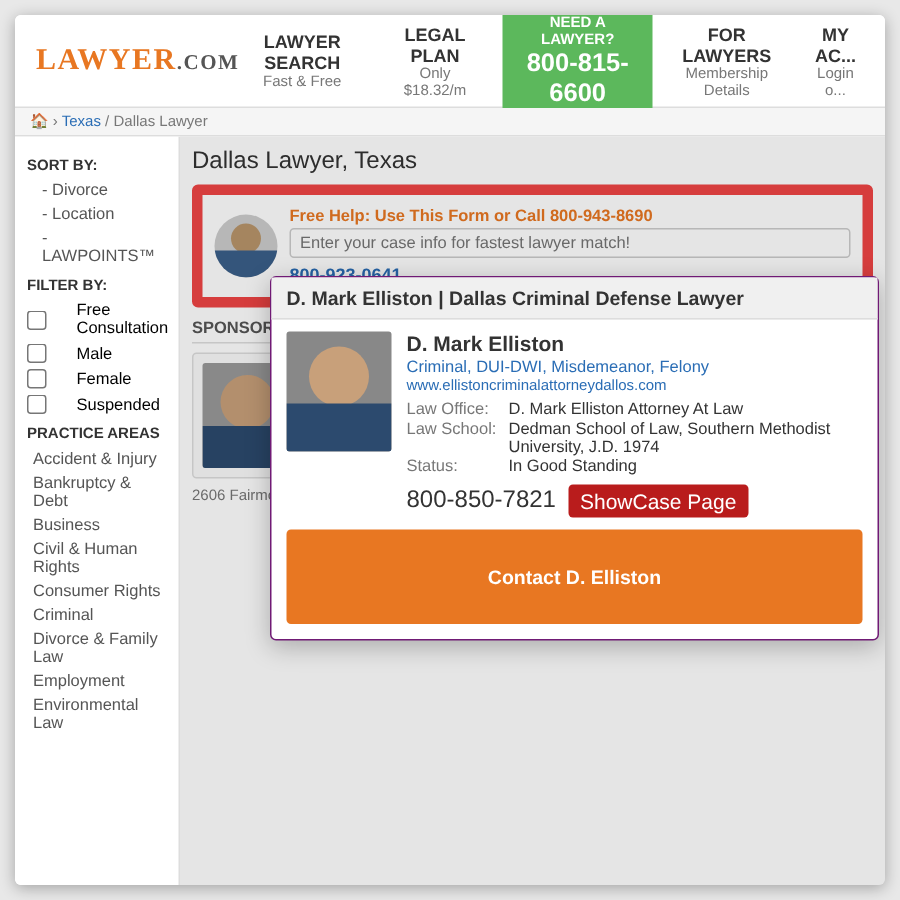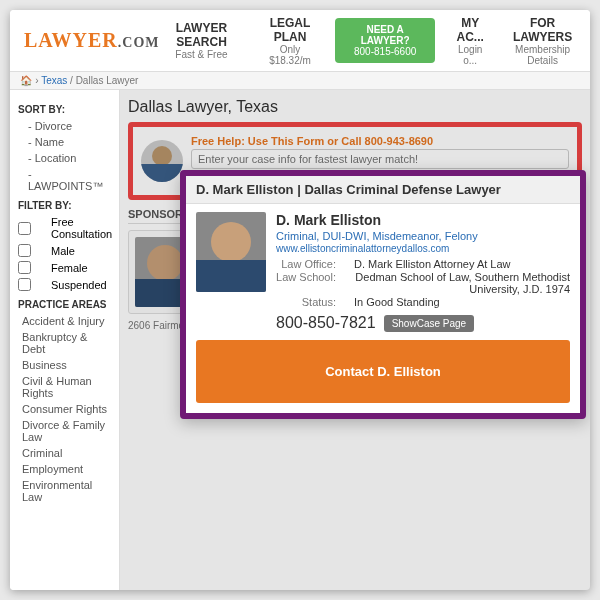--- a/index.html
+++ b/index.html
@@ -93,22 +93,22 @@
       border-radius: 4px;
       padding: 6px 12px;
       cursor: pointer;
       min-width: 100px;
     }
     .cta-btn .cta-top {
       font-size: 10px;
       font-weight: bold;
     }
     .cta-btn .cta-phone {
-      font-size: 10px;
-      font-weight: normal;
+      font-size: 17px;
+      font-weight: bold;
     }
     
     .breadcrumb-bar {
       background: #f5f5f5;
       border-bottom: 1px solid #ddd;
       padding: 3px 10px;
       font-size: 10px;
       color: #777;
     }
     .breadcrumb-bar a { color: #2a6db5; text-decoration: none; }
@@ -157,21 +157,21 @@
       position: relative;
     }
     .content-title {
       font-size: 16px;
       font-weight: normal;
       color: #333;
       margin-bottom: 6px;
     }
     .free-help-banner {
       background: #fff;
-      border: 5px solid #ef4444;
+      border: 7px solid #ef4444;
       border-radius: 4px;
       display: flex;
       align-items: center;
       padding: 8px;
       gap: 8px;
       margin-bottom: 8px;
     }
     .avatar-circle {
       width: 42px;
       height: 42px;
@@ -317,25 +317,25 @@
     }
     
     .popup-overlay {
       position: absolute;
       top: 0; left: 0; right: 0; bottom: 0;
       background: rgba(0,0,0,0.1);
       z-index: 10;
     }
     .popup-card {
       position: absolute;
-      top: 80px;
+      top: 93px;
       left: 60px;
       right: 4px;
       background: #fff;
-      border: 6px solid #701a75;
+      border: 1px solid #701a75;
       border-radius: 4px;
       box-shadow: 0 4px 16px rgba(0,0,0,0.25);
       z-index: 20;
       padding: 10px;
     }
     .popup-title {
       font-size: 13px;
       font-weight: bold;
       color: #333;
       background: #f0f0f0;
@@ -375,43 +375,42 @@
     .popup-name {
       font-size: 14px;
       font-weight: bold;
       color: #333;
       margin-bottom: 2px;
     }
     .popup-practice { color: #2a6db5; margin-bottom: 1px; }
     .popup-website { color: #2a6db5; margin-bottom: 4px; font-size: 10px; }
     .popup-row {
       display: flex;
-      gap: 18px;
+      gap: 8px;
       margin-bottom: 1px;
-      text-align: right;
     }
     .popup-label { color: #777; min-width: 60px; }
     .popup-value { color: #333; }
     .popup-phone-row {
       margin-top: 6px;
       display: flex;
       align-items: center;
       gap: 8px;
     }
     .popup-phone {
       font-size: 16px;
       font-weight: normal;
       color: #333;
     }
     .showcase-btn {
-      background: #737373;
+      background: #b91c1c;
       color: #fff;
       border: none;
       padding: 3px 8px;
-      font-size: 10px;
+      font-size: 14px;
       border-radius: 3px;
       cursor: pointer;
     }
     .contact-btn-bar {
       background: #e87722;
       color: #fff;
       border: none;
       width: 100%;
       padding: 24px;
       font-size: 13px;
@@ -442,43 +441,42 @@
       <div class="nav-title">LEGAL PLAN</div>
       <div class="nav-sub">Only $18.32/m</div>
     </div>
 
     <button class="cta-btn">
       <div class="cta-top">NEED A LAWYER?</div>
       <div class="cta-phone">800-815-6600</div>
     </button>
 
     <div class="nav-item">
+      <div class="nav-title">FOR LAWYERS</div>
+      <div class="nav-sub">Membership Details</div>
+    </div>
+    <div class="nav-item">
       <div class="nav-title">MY AC...</div>
       <div class="nav-sub">Login o...</div>
-    </div>
-    <div class="nav-item">
-      <div class="nav-title">FOR LAWYERS</div>
-      <div class="nav-sub">Membership Details</div>
     </div>
   </div>
 
   <div class="breadcrumb-bar">
     <span>🏠</span>
     <span> › </span>
     <a>Texas</a>
     <span> / </span>
     <span>Dallas Lawyer</span>
   </div>
 
   <div class="main-layout">
 
     <div class="sidebar">
       <div class="sidebar-section-title">SORT BY:</div>
       <div class="sidebar-item indent">- Divorce</div>
-      <div class="sidebar-item indent">- Name</div>
       <div class="sidebar-item indent">- Location</div>
       <div class="sidebar-item indent">- LAWPOINTS™</div>
 
       <div class="sidebar-section-title">FILTER BY:</div>
       <label class="filter-item">
         <input type="checkbox" style="">
         <span>Free Consultation</span>
       </label>
       <label class="filter-item">
         <input type="checkbox" style="">
@@ -492,22 +490,22 @@
         <input type="checkbox" style="">
         <span>Suspended</span>
       </label>
 
       <div class="sidebar-section-title">PRACTICE AREAS</div>
       <div class="sidebar-item">Accident &amp; Injury</div>
       <div class="sidebar-item">Bankruptcy &amp; Debt</div>
       <div class="sidebar-item">Business</div>
       <div class="sidebar-item">Civil &amp; Human Rights</div>
       <div class="sidebar-item">Consumer Rights</div>
+      <div class="sidebar-item">Criminal</div>
       <div class="sidebar-item">Divorce &amp; Family Law</div>
-      <div class="sidebar-item">Criminal</div>
       <div class="sidebar-item">Employment</div>
       <div class="sidebar-item">Environmental Law</div>
     </div>
 
     <div class="content">
       <div class="content-title">Dallas Lawyer, Texas</div>
 
       <div class="free-help-banner">
         <div class="avatar-circle"></div>
         <div class="help-text-area">

